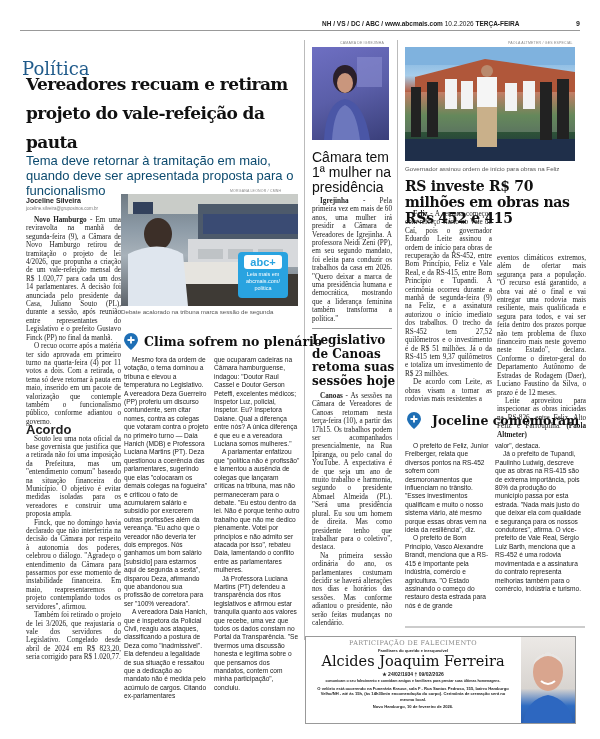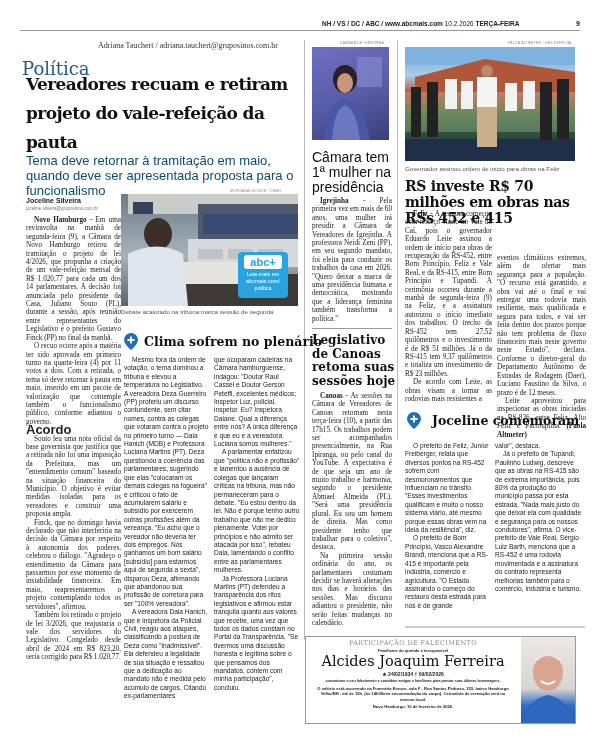--- a/index.html
+++ b/index.html
@@ -41,21 +41,20 @@
   <div class="folio-text">
     <b>NH / VS / DC / ABC / www.abcmais.com</b>
     <span>10.2.2026</span>
     <b>TERÇA-FEIRA</b>
   </div>
   <div class="folio-page">9</div>
 </div>
 
 <div class="abs section">Política</div>
 <div class="abs authors">
-  <div>Adriana Tauchert / adriana.tauchert@gruposinos.com.br</div>
 </div>
 
 <div class="abs vline" style="left:304px;top:40px;height:600px;"></div>
 <div class="abs vline" style="left:397px;top:40px;height:400px;"></div>
 
 <div class="abs headline">Vereadores recuam e retiram projeto do vale-refeição da pauta</div>
 <div class="abs deck">Tema deve retornar à tramitação em maio, quando deve ser apresentada proposta para o funcionalismo</div>
 
 <div class="abs byline">Joceline Silveira</div>
 <div class="abs byline-mail">joceline.silveira@gruposinos.com.br</div>
@@ -120,21 +119,21 @@
 <div class="abs small-head" style="left:312px;top:150px;width:85px;">Câmara tem 1ª mulher na presidência</div>
 <div class="abs body-serif" style="left:312px;top:197px;width:80px;">
   <p><b>Igrejinha</b><span> - Pela primeira vez em mais de 60 anos, uma mulher irá presidir a Câmara de Vereadores de Igrejinha. A professora Neidi Zeni (PP), em seu segundo mandato, foi eleita para conduzir os trabalhos da casa em 2026. "Quero deixar a marca de uma presidência humana e democrática, mostrando que a liderança feminina também transforma a política."</span></p>
 </div>
 
 <div class="abs" style="left:312px;top:328px;width:80px;height:1px;background:#999;"></div>
 
 <div class="abs serif-head" style="left:312px;top:334px;width:85px;">Legislativo de Canoas retoma suas sessões hoje</div>
 <div class="abs body-serif" style="left:312px;top:392px;width:80px;">
   <p><b>Canoas</b><span> - As sessões na Câmara de Vereadores de Canoas retornam nesta terça-feira (10), a partir das 17h15. Os trabalhos podem ser acompanhados presencialmente, na Rua Ipiranga, ou pelo canal do YouTube. A expectativa é de que seja um ano de muito trabalho e harmonia, segundo o presidente Abmael Almeida (PL). "Será uma presidência plural. Eu sou um homem de direita. Mas como presidente tenho que trabalhar para o coletivo", destaca.</span></p>
-  <p>Na primeira sessão ordinária do ano, os parlamentares costumam decidir se haverá alterações nos dias e horários das sessões. Mas discurso adiantou o presidente, não serão feitas mudanças no calendário.</p>
+  <p>Na primeira sessão ordinária do ano, os parlamentares costumam decidir se haverá alterações nos dias e horários das sessões. Mas conforme adiantou o presidente, não serão feitas mudanças no calendário.</p>
 </div>
 
 <div class="abs credit" style="left:508px;top:41px;">PAOLA ALTMETER / GES ESPECIAL</div>
 <div class="abs photo" style="left:405px;top:47px;width:170px;height:114px;background:linear-gradient(180deg,#6fa8dc 0%,#a7cdea 25%,#b65a3c 40%,#3a6a30 60%,#1a2a44 100%);">
   <svg width="170" height="114">
     <rect x="0" y="0" width="170" height="18" fill="#7fb2de"></rect>
     <path d="M10 30 L80 12 L170 25 L170 45 L10 45 Z" fill="#b0573a"></path>
     <rect x="0" y="45" width="170" height="40" fill="#e8e4da" opacity=".25"></rect>
     <rect x="0" y="92" width="170" height="22" fill="#1f2f4a"></rect>
     <g fill="#222">

